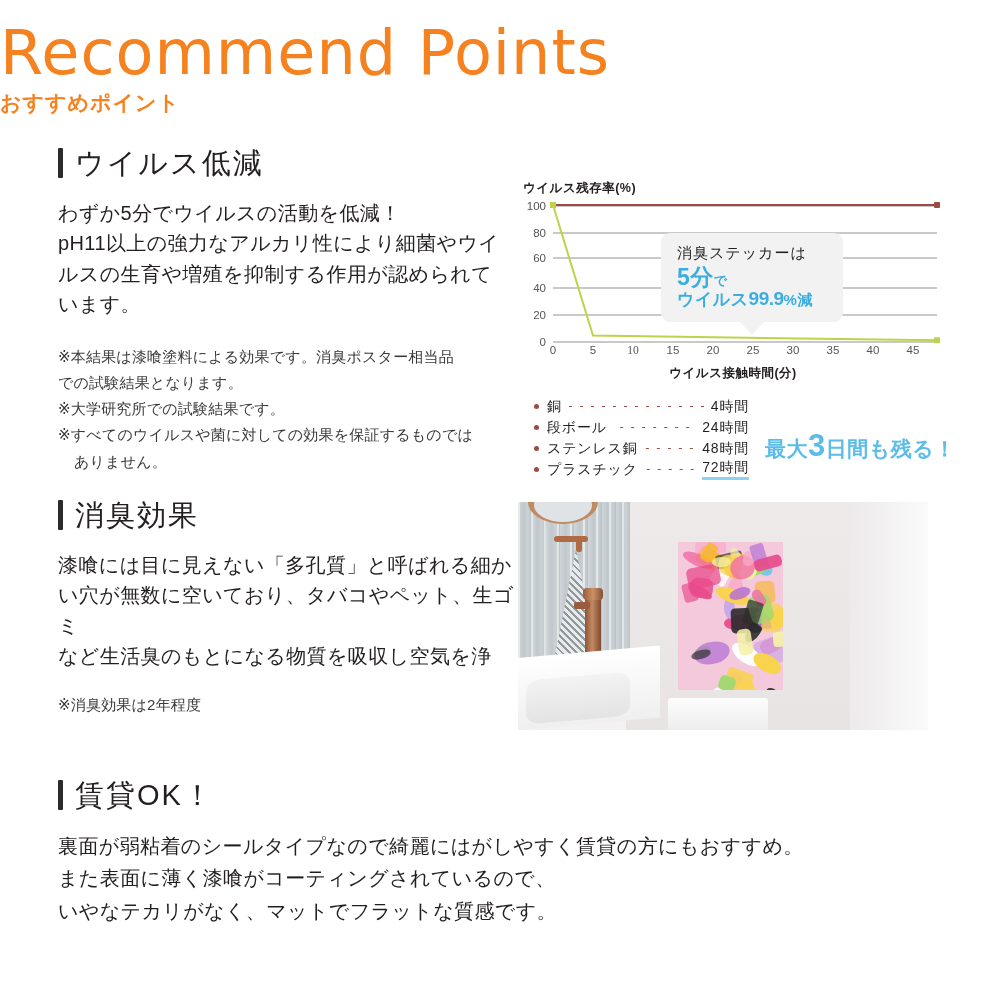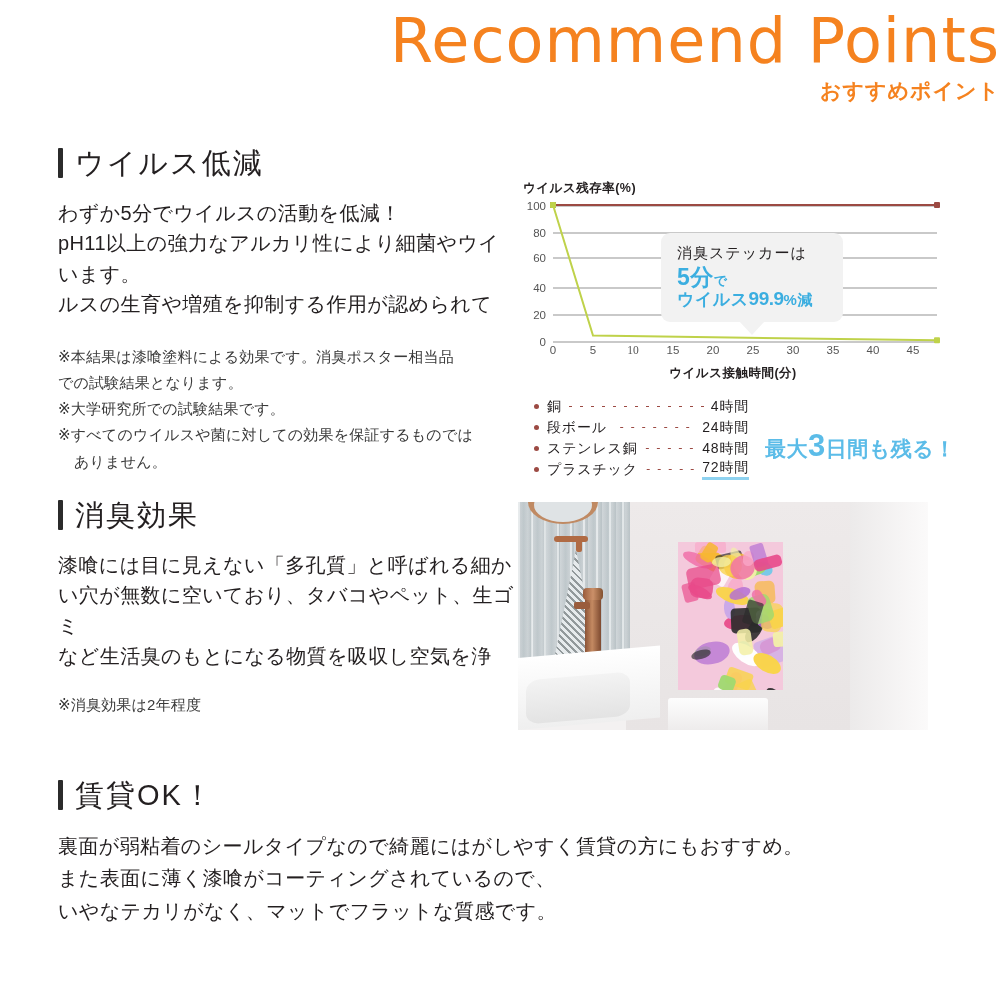--- a/index.html
+++ b/index.html
@@ -6,21 +6,21 @@
   html,body { width:1000px; height:1000px; }
   body {
     background:#ffffff;
     font-family:"Liberation Sans","DejaVu Sans",sans-serif;
     color:#231f20;
     position:relative;
     overflow:hidden;
   }
 
   
-  .header { text-align:right; padding-top:8px; }
+  .header { text-align:left; padding-top:20px; }
   .header-title {
     font-size:62px;
     letter-spacing:1px;
     color:#F5821F;
     font-weight:400;
     line-height:1.05;
     font-family:"DejaVu Sans",sans-serif;
   }
   .header-sub {
     margin-top:4px;
@@ -240,22 +240,22 @@
 </div>
 
 <div class="section" id="sec-virus">
   <div class="sec-heading">
     <div class="sec-bar"></div>
     <div class="sec-title">ウイルス低減</div>
   </div>
   <div class="body-text">
     <div>わずか5分でウイルスの活動を低減！</div>
     <div>pH11以上の強力なアルカリ性により細菌やウイ</div>
+    <div>ルスの生育や増殖を抑制する作用が認められて</div>
     <div>います。</div>
-    <div>ルスの生育や増殖を抑制する作用が認められて</div>
   </div>
   <div class="note-text">
     <div>※本結果は漆喰塗料による効果です。消臭ポスター相当品</div>
     <div>での試験結果となります。</div>
     <div>※大学研究所での試験結果です。</div>
     <div>※すべてのウイルスや菌に対しての効果を保証するものでは</div>
     <div class="note-indent">ありません。</div>
   </div>
 </div>
 

